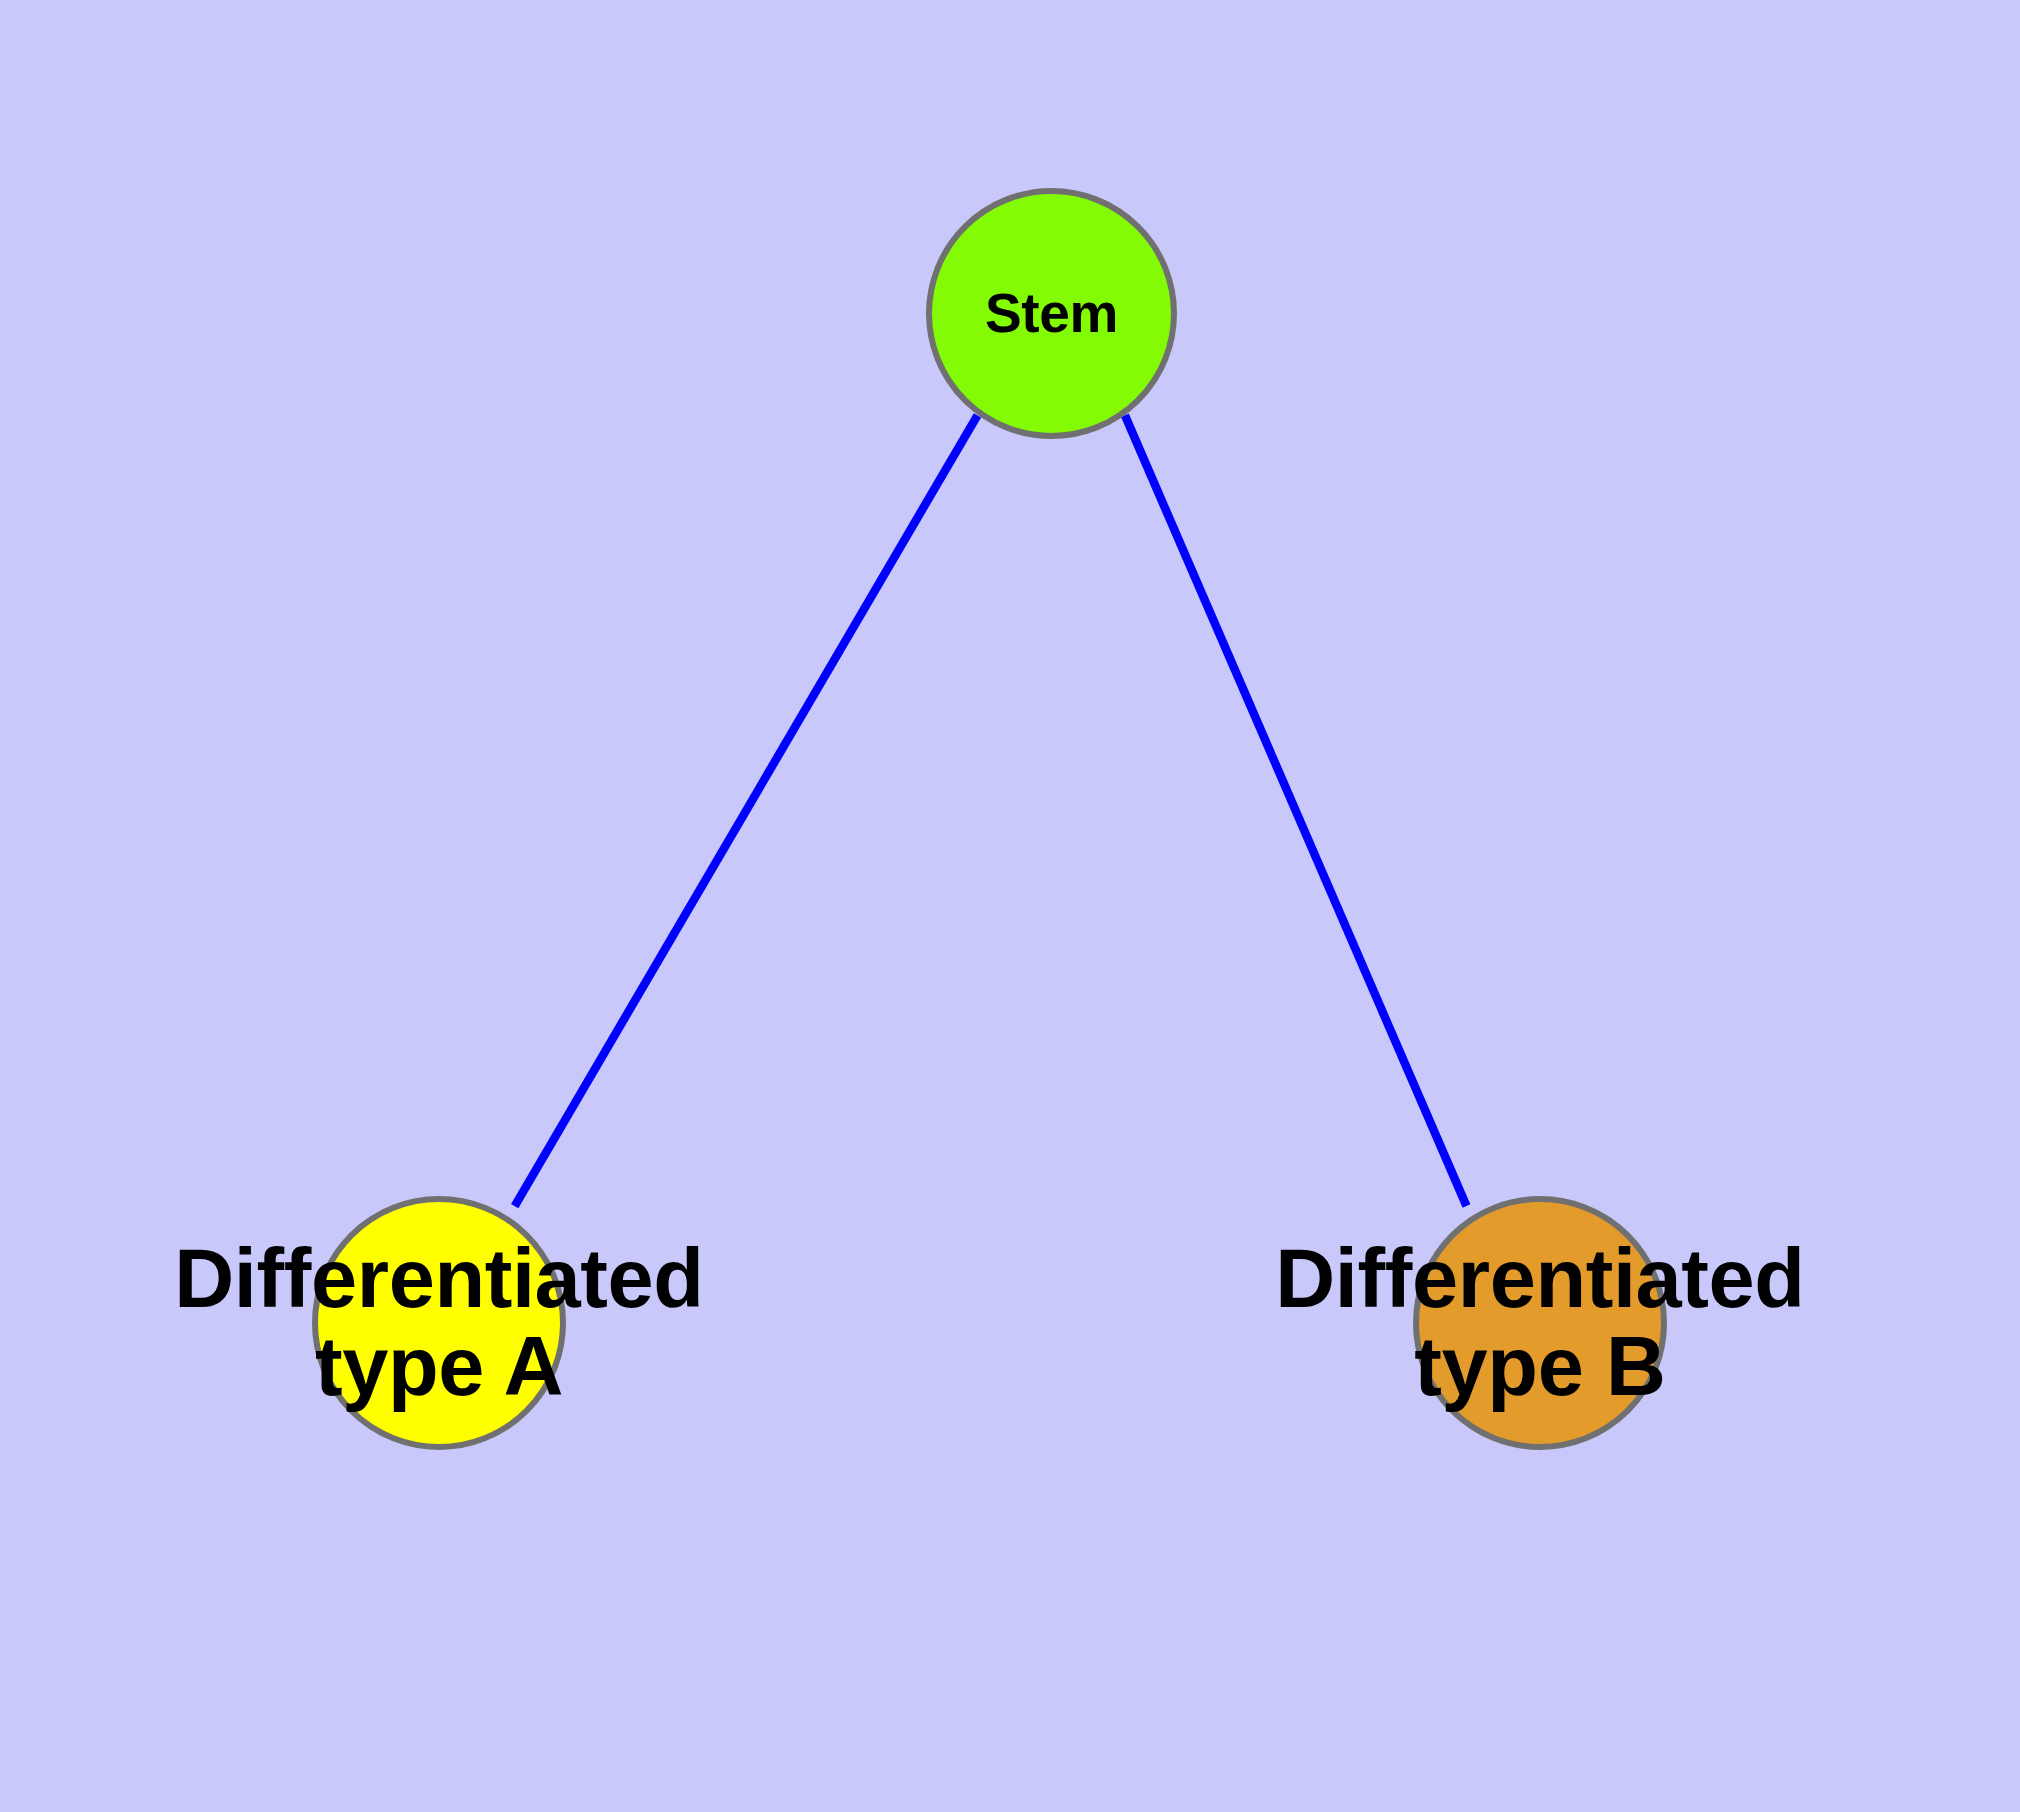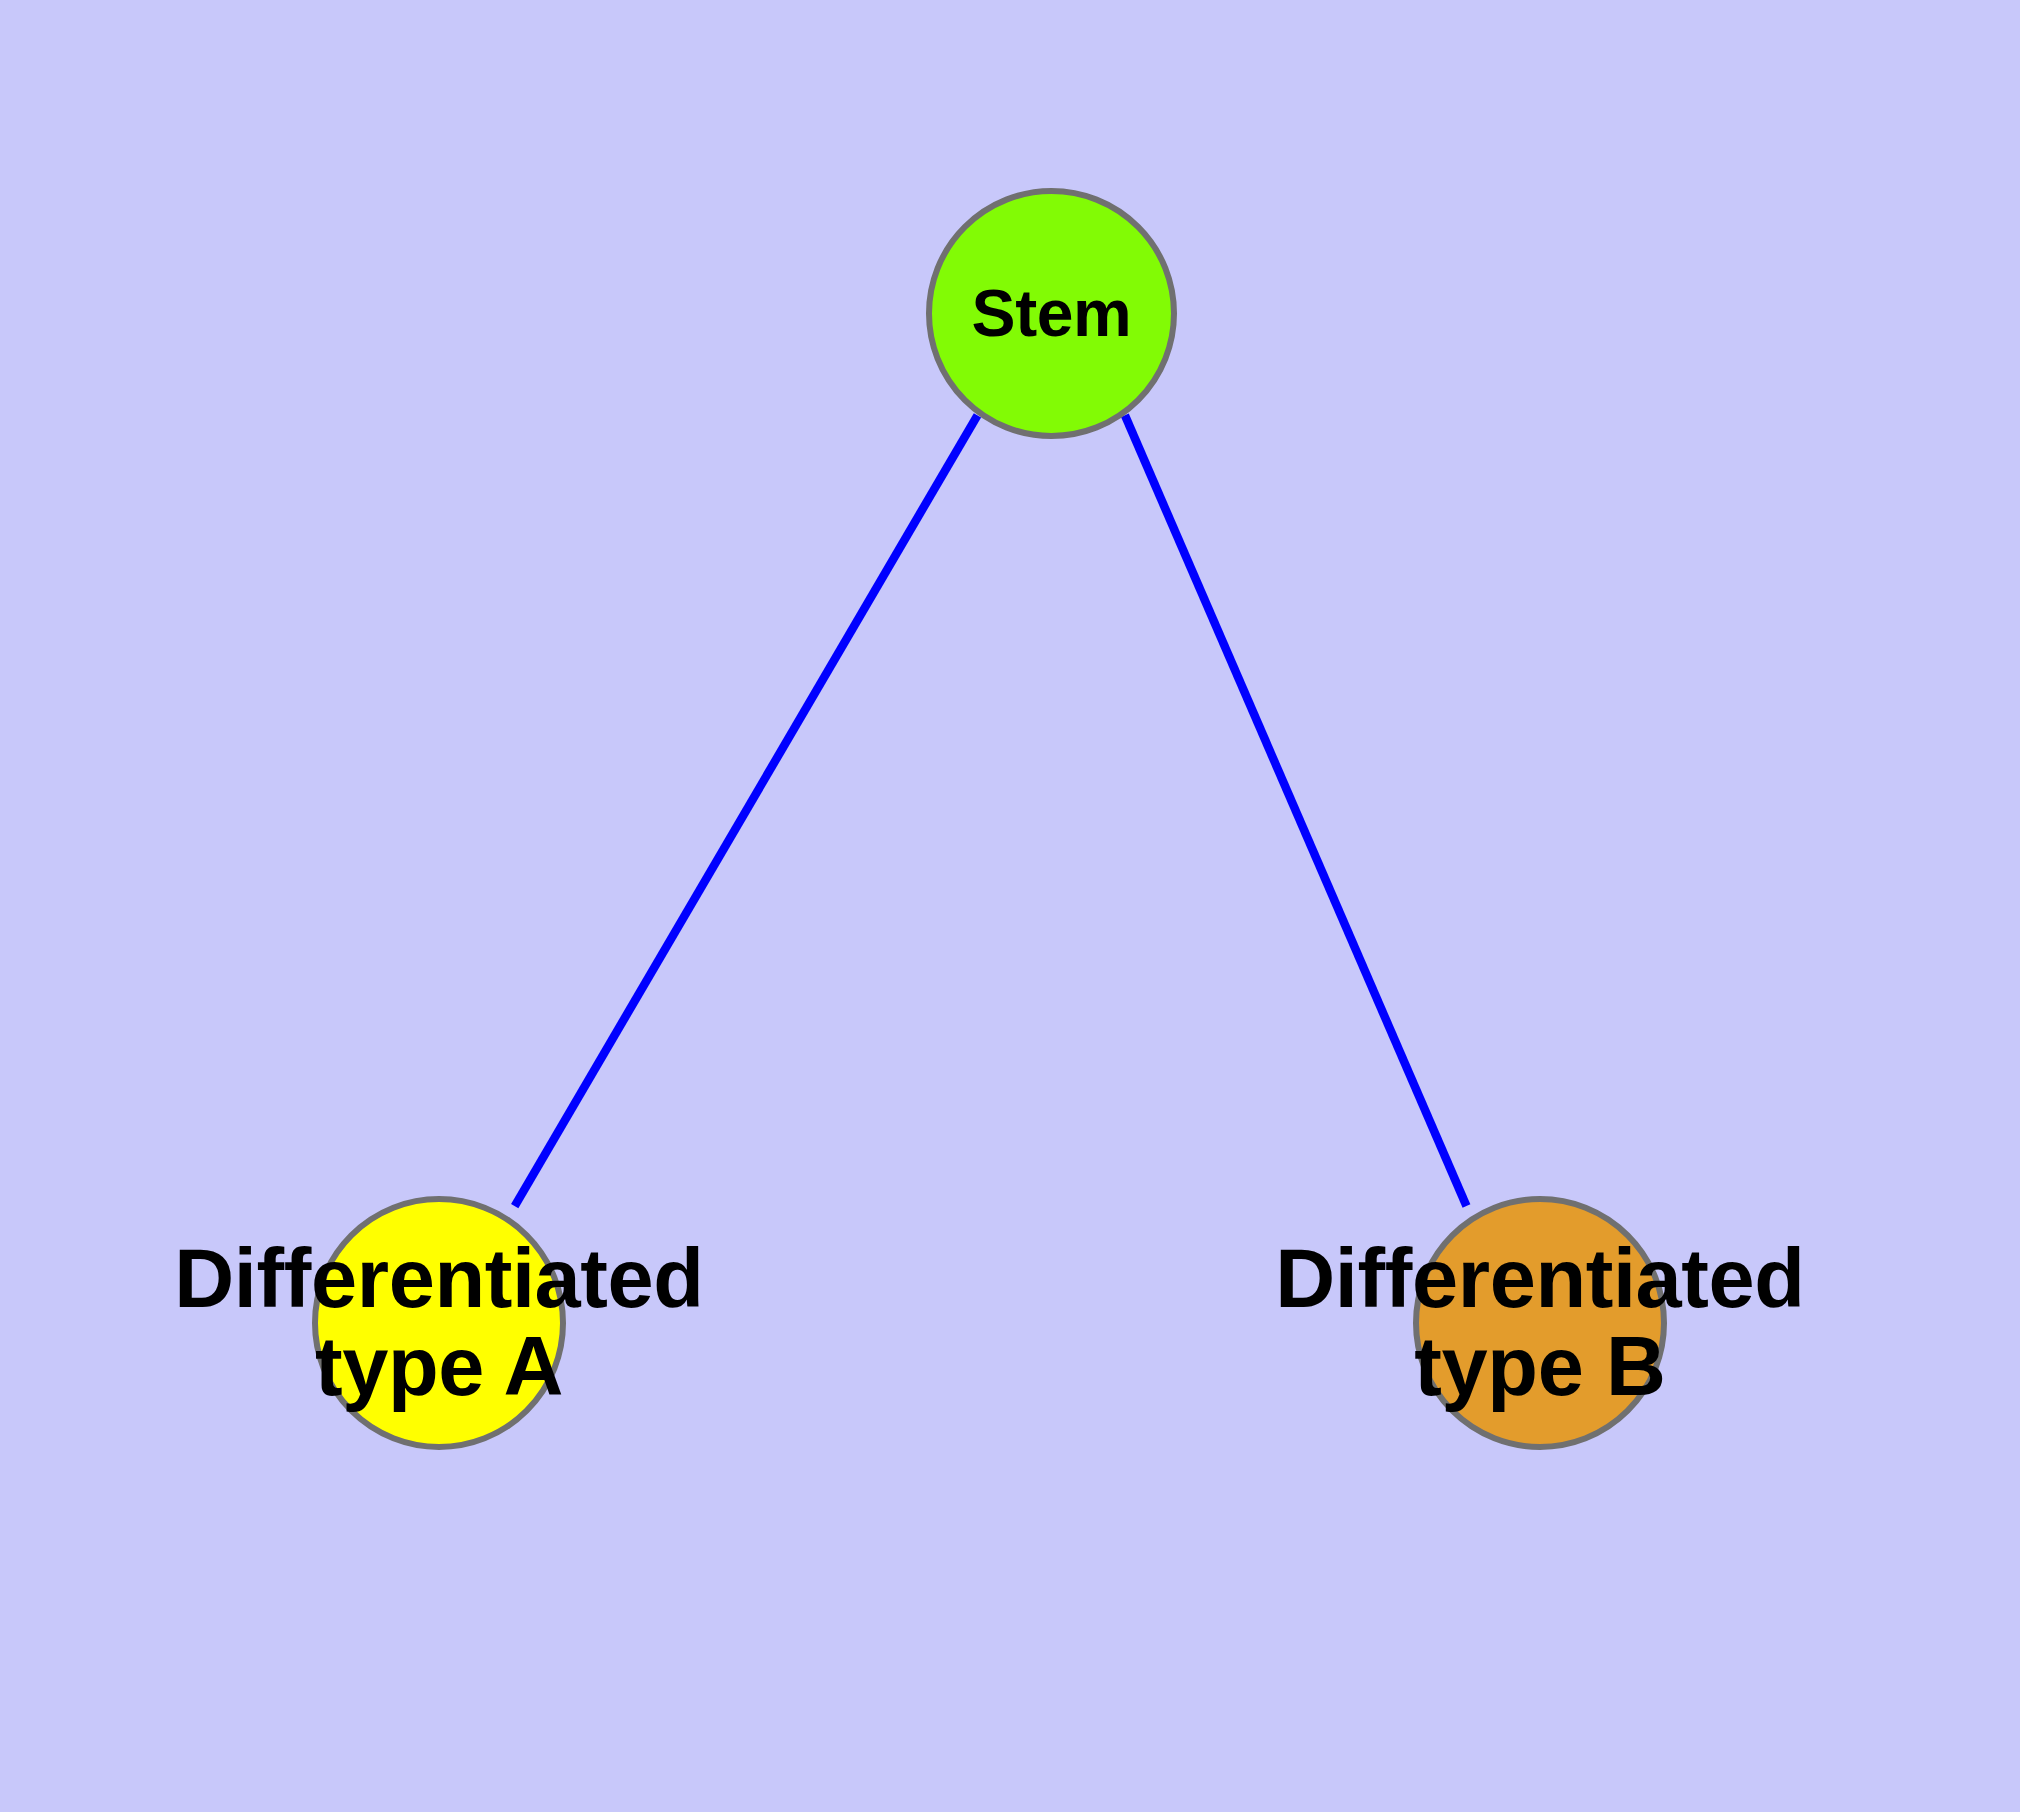--- a/index.html
+++ b/index.html
@@ -67,21 +67,21 @@
 
   <svg id="edge-layer" viewBox="0 0 2384 2138" width="2021" height="1812">
     <line x1="1153" y1="490" x2="607" y2="1423" stroke="#0000ff" stroke-width="10" stroke-linecap="butt"></line>
     <line x1="1327" y1="490" x2="1730" y2="1423" stroke="#0000ff" stroke-width="10" stroke-linecap="butt"></line>
   </svg>
 
   <div id="node-layer">
 
     <div class="graph-node" style="left: 926px; top: 188px; width: 251px; height: 251px;">
       <div class="node-circle" style="width: 251px; height: 251px; background: rgb(130, 251, 5); border-color: rgb(112, 112, 112); border-width: 6px;"></div>
-      <div class="node-label" style="font-size: 66px; color: rgb(0, 0, 0);">Stem</div>
+      <div class="node-label" style="font-size: 55px; color: rgb(0, 0, 0);">Stem</div>
     </div>
 
     <div class="graph-node" style="left: 312px; top: 1196px; width: 254px; height: 254px;">
       <div class="node-circle" style="width: 254px; height: 254px; background: rgb(255, 255, 0); border-color: rgb(112, 112, 112); border-width: 6px;"></div>
       <div class="node-label" style="font-size: 83px; color: rgb(0, 0, 0);">Differentiated
 type A</div>
     </div>
 
     <div class="graph-node" style="left: 1413px; top: 1196px; width: 254px; height: 254px;">
       <div class="node-circle" style="width: 254px; height: 254px; background: rgb(227, 156, 44); border-color: rgb(112, 112, 112); border-width: 6px;"></div>

